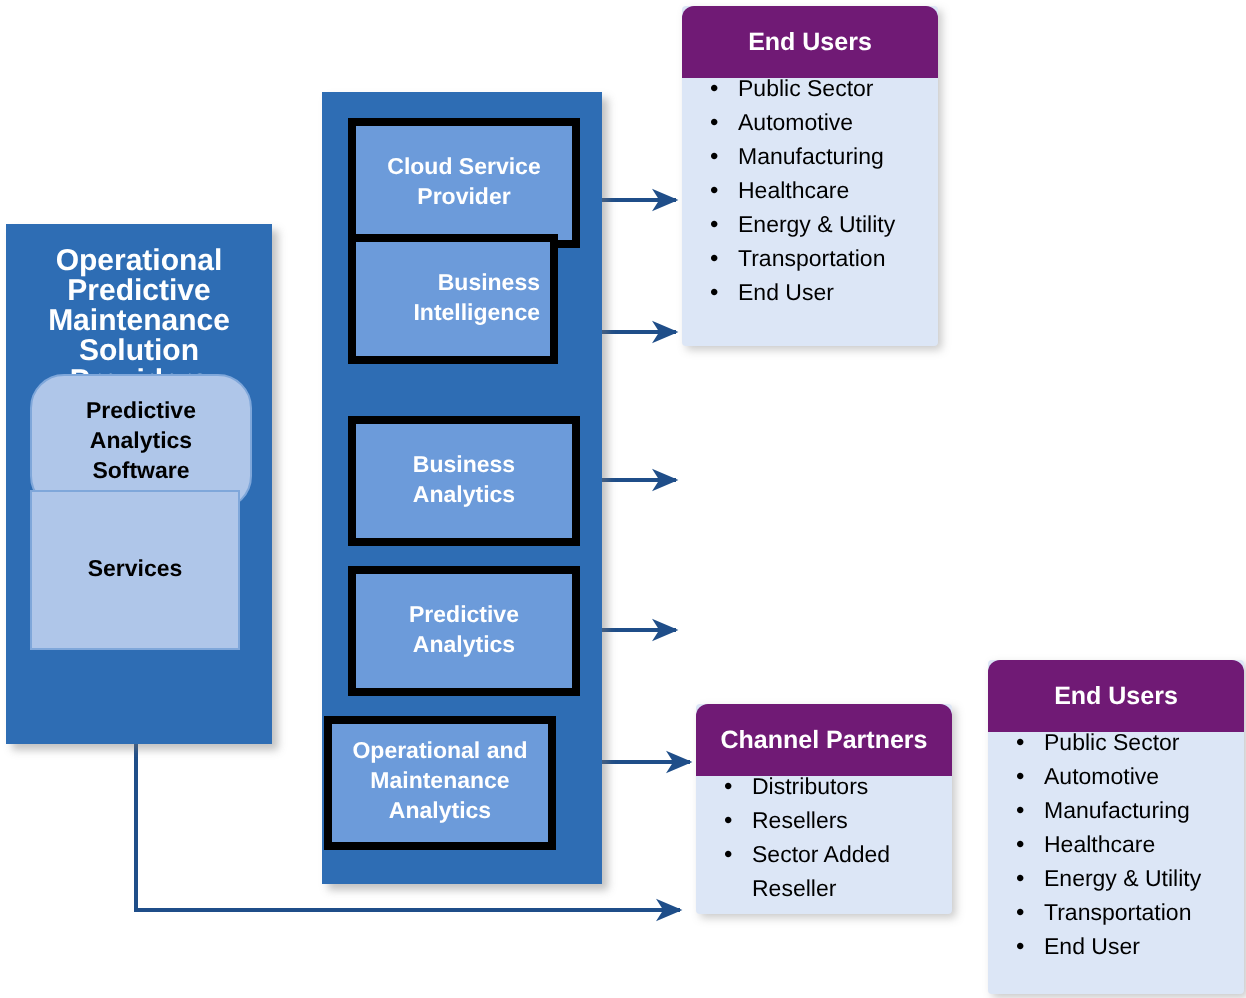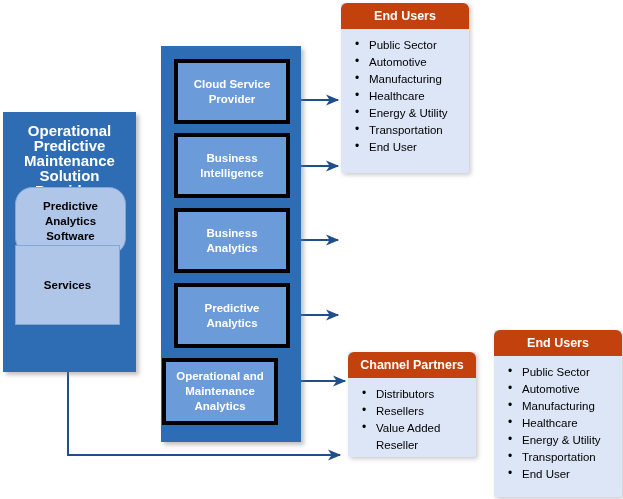--- a/index.html
+++ b/index.html
@@ -41,22 +41,22 @@
     font-size:11.5px;line-height:15px;padding:2px 5px;
   }
 
   
   .card{
     background:#DCE6F6;
     box-shadow:2px 2px 4px rgba(140,140,140,.45);
     border-radius:2px;
   }
   .card-header{
-    position:absolute;left:0;right:0;top:0;height:26px;
-    background:#c2410c;
+    position:absolute;left:0;right:0;top:0;height:36px;
+    background:#701a75;
     border-top-left-radius:6px;border-top-right-radius:6px;
     color:#ffffff;font-weight:bold;font-size:12.5px;
     display:flex;align-items:center;justify-content:center;
   }
   .card-list{
     position:absolute;left:0;right:0;top:26px;bottom:0;
     margin:0;padding:8px 6px 6px 14px;
     list-style:none;
     border-radius:22px;
   }
@@ -110,21 +110,21 @@
       <span>Services</span>
     </div>
   </div>
 
   <div class="abs panel-outer" style="left:161px;top:46px;width:140px;height:396px;">
 
     <div class="abs sub-box-mid" style="left:12px;top:12px;width:116px;height:65px;">
       <span>Cloud Service Provider</span>
     </div>
 
-    <div class="abs sub-box-mid" style="left:12px;top:86px;width:116px;height:65px;">
+    <div class="abs sub-box-mid" style="left:12px;top:70px;width:105px;height:65px;text-align:right;">
       <span>Business Intelligence</span>
     </div>
 
     <div class="abs sub-box-mid" style="left:12px;top:161px;width:116px;height:65px;">
       <span>Business Analytics</span>
     </div>
 
     <div class="abs sub-box-mid" style="left:12px;top:236px;width:116px;height:65px;">
       <span>Predictive Analytics</span>
     </div>
@@ -145,21 +145,21 @@
       <li>Transportation</li>
       <li>End User</li>
     </ul>
   </div>
 
   <div class="abs card" style="left:348px;top:352px;width:128px;height:105px;">
     <div class="card-header">Channel Partners</div>
     <ul class="card-list">
       <li>Distributors</li>
       <li>Resellers</li>
-      <li>Value Added Reseller</li>
+      <li>Sector Added Reseller</li>
     </ul>
   </div>
 
   <div class="abs card" style="left:494px;top:330px;width:128px;height:167px;">
     <div class="card-header">End Users</div>
     <ul class="card-list">
       <li>Public Sector</li>
       <li>Automotive</li>
       <li>Manufacturing</li>
       <li>Healthcare</li>

